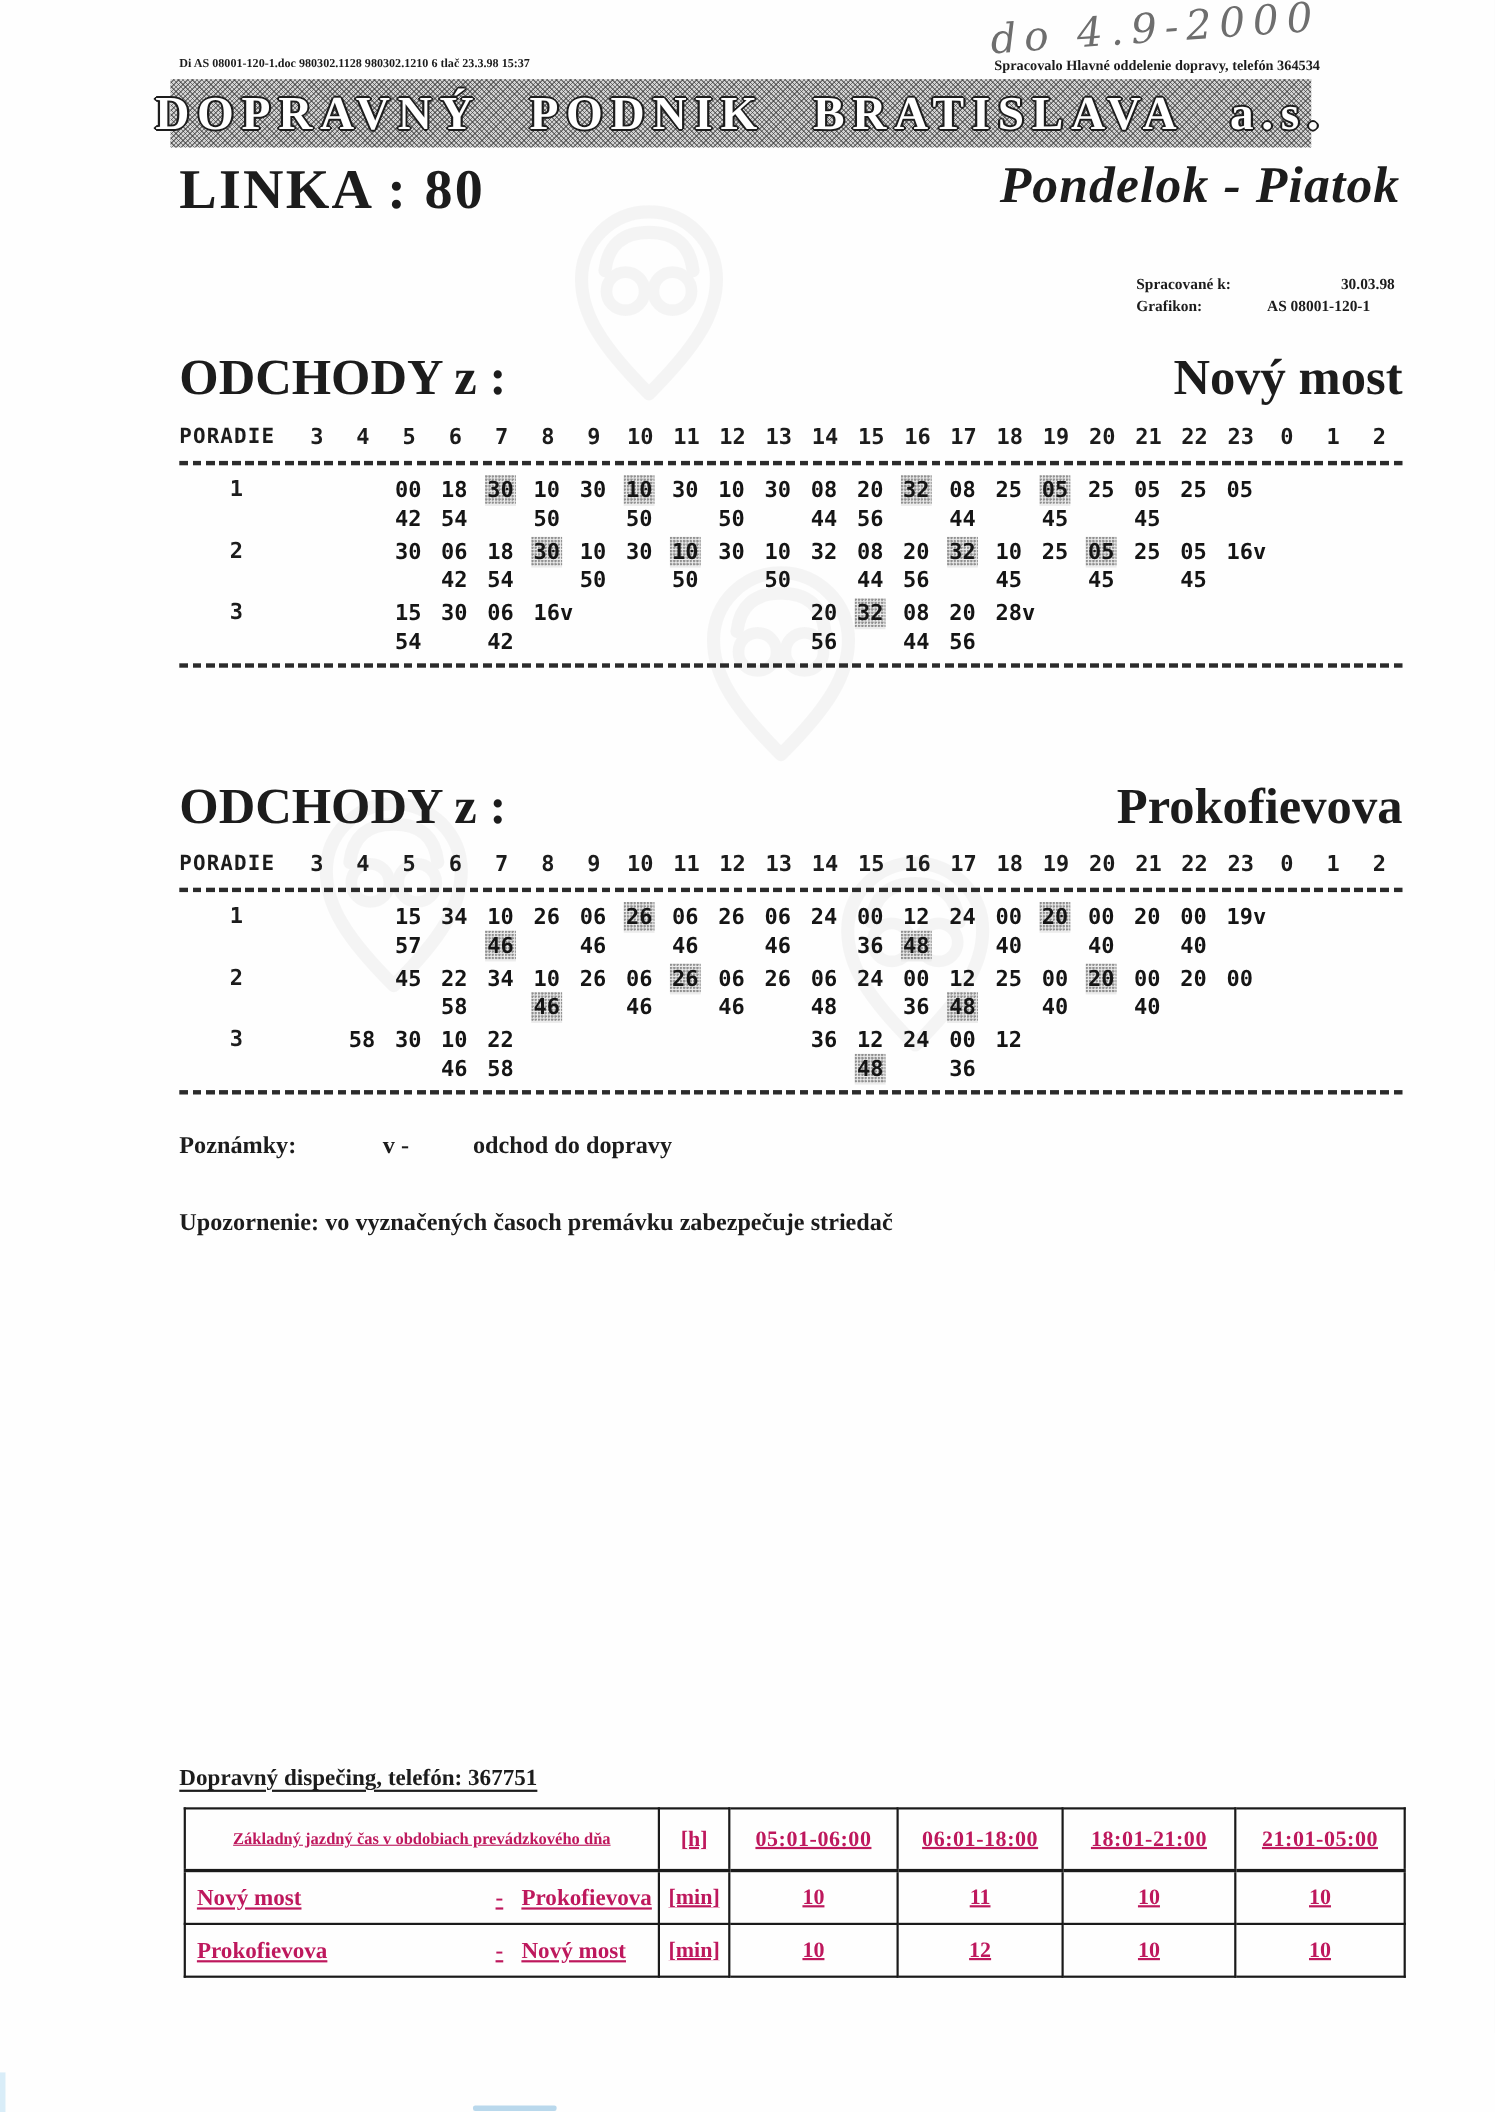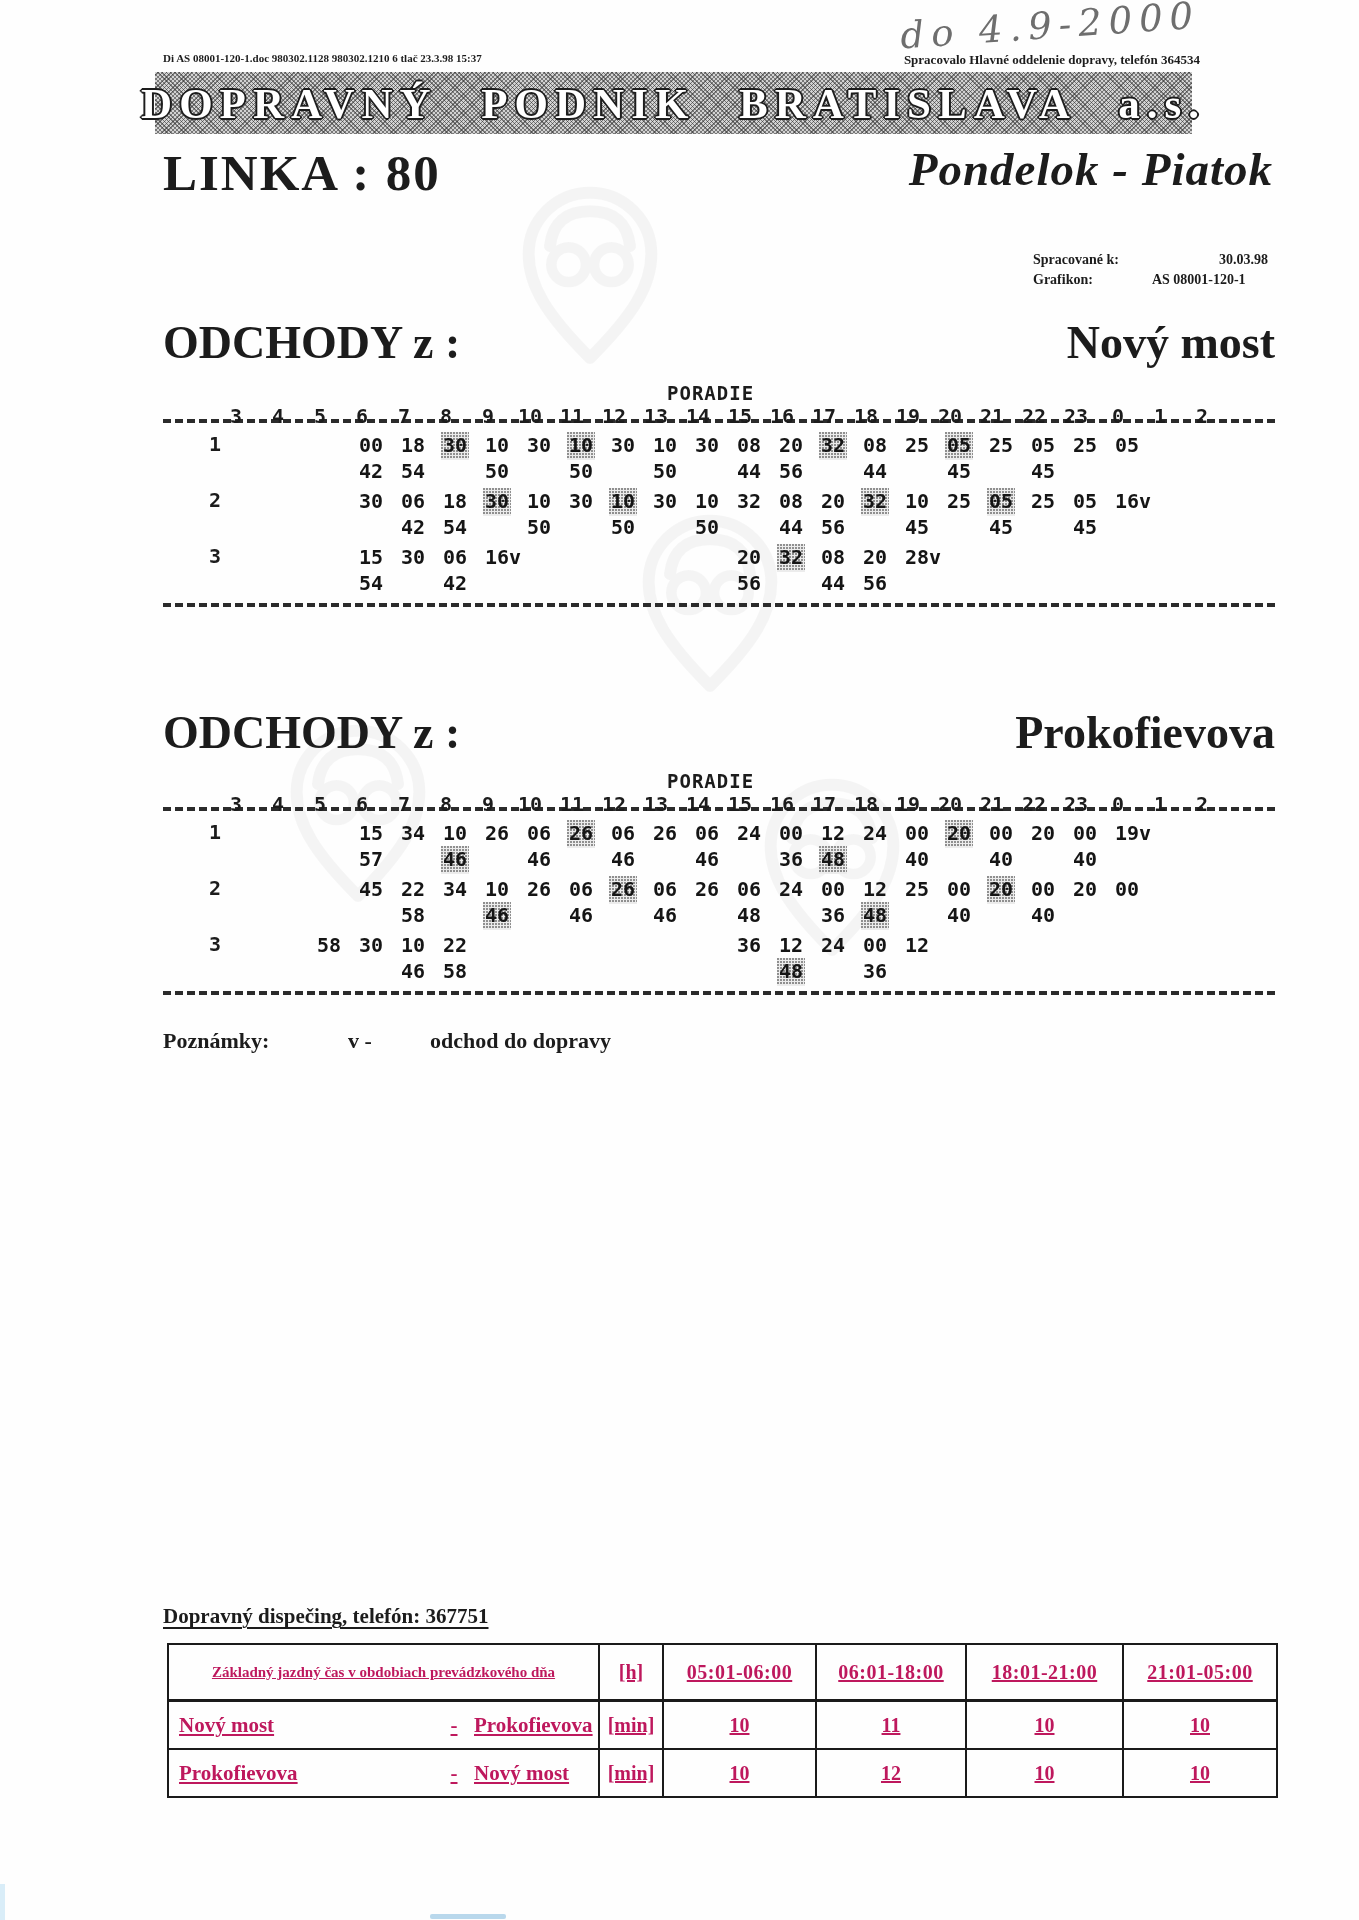--- a/index.html
+++ b/index.html
@@ -33,21 +33,21 @@
   .proc .pr-val{margin-left:auto;}
   .proc .pr-val2{margin-left:8px;}
 
   
   .sec{position:absolute;left:163px;width:1112px;display:flex;justify-content:space-between;
        font-size:46px;font-weight:bold;}
   .sec1{top:316px;} .sec2{top:706px;}
 
   .tt{position:absolute;left:163px;width:1112px;}
   #tt0{top:382px;} #tt1{top:770px;}
-  .tt-head{display:flex;height:30px;align-items:center;margin-bottom:2px;flex-direction:column;}
+  .tt-head{display:flex;height:30px;align-items:center;margin-bottom:2px;}
   .pp{width:104px;font-family:"DejaVu Sans Mono",monospace;font-size:19px;font-weight:bold;letter-spacing:1px;}
   .hourgrid{display:grid;grid-template-columns:repeat(24,42px);}
   .hlabel{text-align:center;font-family:"DejaVu Sans Mono",monospace;font-size:20px;font-weight:bold;}
   .dash{height:4px;margin:7px 0;background:repeating-linear-gradient(90deg,#2b2b2b 0 8px,transparent 8px 12px);}
   .tt-rows{padding-top:2px;}
   .tt-row{display:flex;margin-bottom:4px;}
   .pnum{width:104px;text-align:center;font-family:"DejaVu Sans Mono",monospace;font-size:20px;font-weight:bold;}
   .hcell{display:flex;flex-direction:column;align-items:flex-start;padding-left:8px;}
   .t{height:26px;line-height:26px;font-family:"DejaVu Sans Mono",monospace;font-size:20px;font-weight:bold;color:#151515;white-space:nowrap;}
   .t.hl{background-image:radial-gradient(circle at 1px 1px,#8f8f8f 35%,transparent 45%);
@@ -823,20 +823,21 @@
         </div>
       </div>
     <div class="dash"></div>
   </div>
 
   <div class="notes">
     <span class="n-label">Poznámky:</span>
     <span class="n-symbol">v -</span>
     <span>odchod do dopravy</span>
   </div>
+  <div class="warning">Upozornenie: vo vyznačených časoch premávku zabezpečuje striedač</div>
 
   <div class="dispatch">Dopravný dispečing, telefón:  367751</div>
 
   <table class="ttable">
     <colgroup>
       <col style="width:431px">
         <col style="width:64px">
         <col style="width:153px">
       <col style="width:150px">
         <col style="width:157px">

